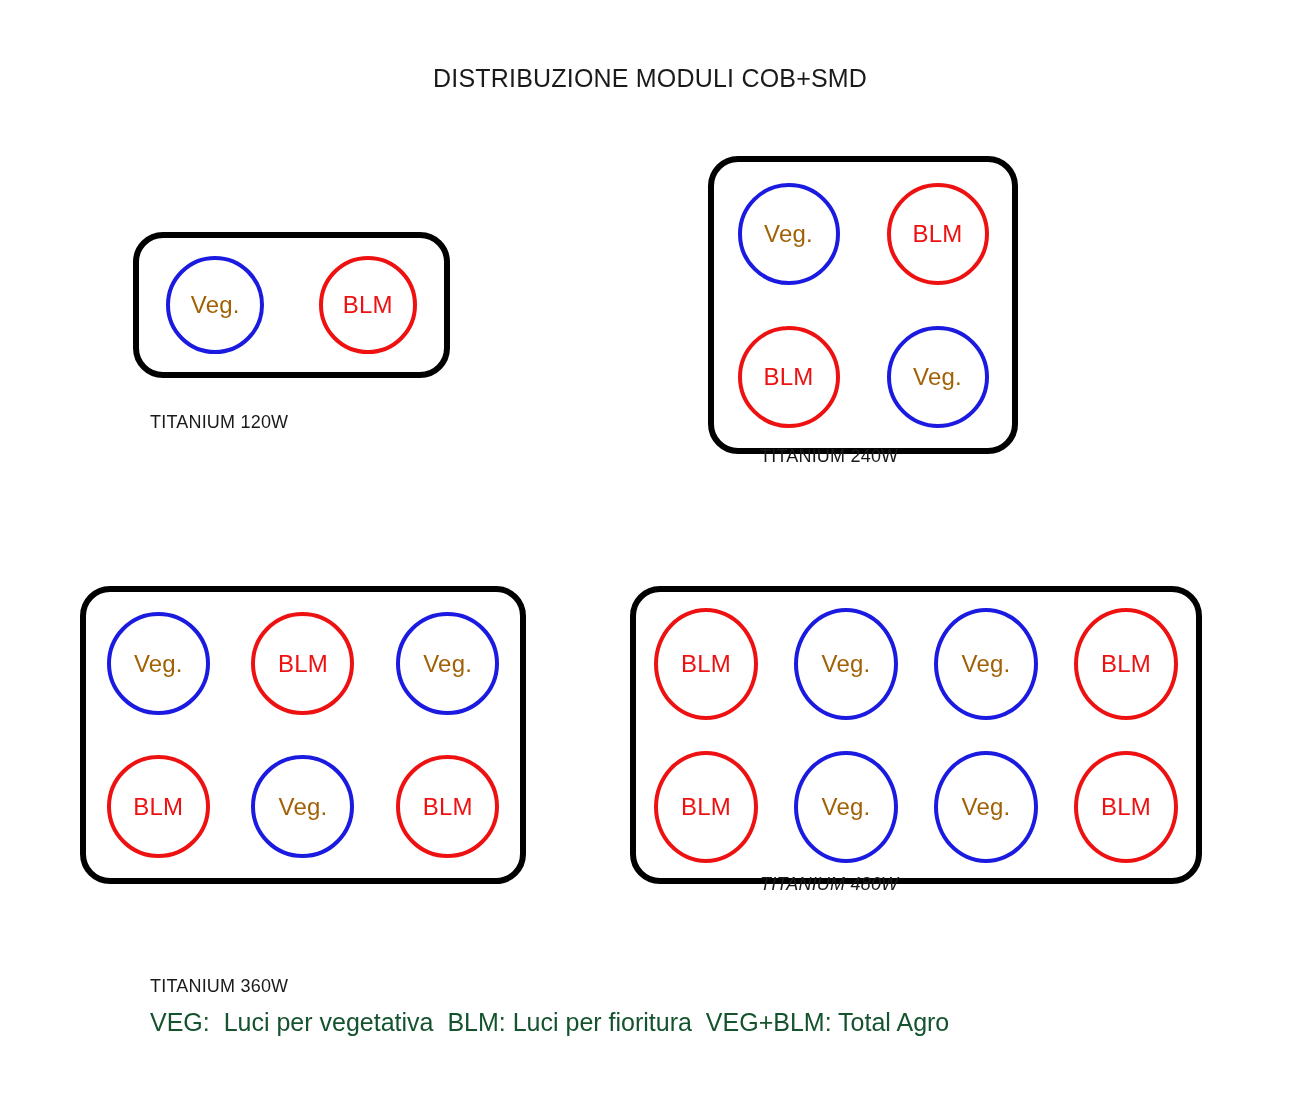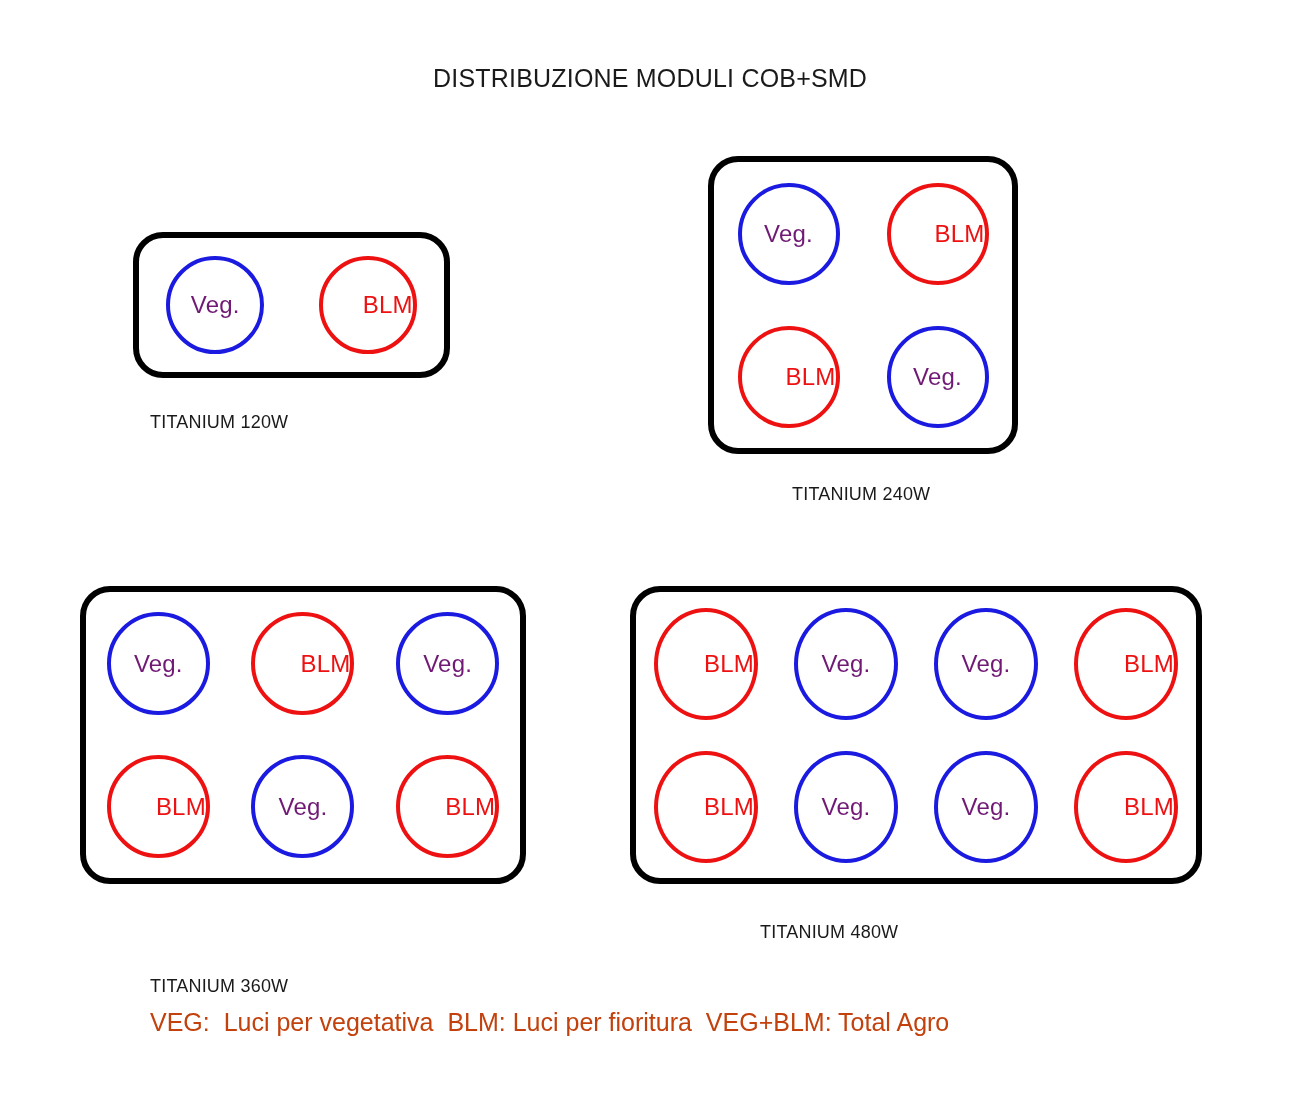--- a/index.html
+++ b/index.html
@@ -64,25 +64,24 @@
   }
   .module-label {
     font-size: 24px;
     letter-spacing: 0.2px;
     white-space: nowrap;
   }
   .module.veg {
     border: 4px solid #1a1ae0;
   }
   .module.veg .module-label {
-    color: #701a75;
+    color: #a16207;
   }
   .module.blm {
     border: 4px solid #ee1111;
-    justify-content: flex-end;
   }
   .module.blm .module-label {
     color: #ee1111;
   }
 
   
   .fixture-caption {
     position: absolute;
     font-size: 18px;
     letter-spacing: 0.2px;
@@ -90,44 +89,44 @@
     color: #1a1a1a;
   }
 
   
   .legend {
     position: absolute;
     left: 150px;
     top: 1008px;
     font-size: 25px;
     white-space: nowrap;
-    color: #c2410c;
+    color: #14532d;
   }
   .legend span { white-space: pre; }
 
   
   #fixture-120 { left: 133px;  top: 232px; width: 317px;  height: 146px; }
   #fixture-120 .module-grid { grid-template-columns: repeat(2, 1fr); grid-template-rows: 1fr; }
   #fixture-120 .module { width: 98px; height: 98px; }
   #caption-120 { left: 150px; top: 412px; }
 
   #fixture-240 { left: 708px;  top: 156px; width: 310px;  height: 298px; }
   #fixture-240 .module-grid { grid-template-columns: repeat(2, 1fr); grid-template-rows: repeat(2, 1fr); }
   #fixture-240 .module { width: 102px; height: 102px; }
-  #caption-240 { left: 760px; top: 484px; margin-left: 32px; }
+  #caption-240 { left: 760px; top: 446px; }
 
   #fixture-360 { left: 80px;   top: 586px; width: 446px;  height: 298px; }
   #fixture-360 .module-grid { grid-template-columns: repeat(3, 1fr); grid-template-rows: repeat(2, 1fr); }
   #fixture-360 .module { width: 103px; height: 103px; }
   #caption-360 { left: 150px; top: 976px; }
 
   #fixture-480 { left: 630px;  top: 586px; width: 572px;  height: 298px; }
   #fixture-480 .module-grid { grid-template-columns: repeat(4, 1fr); grid-template-rows: repeat(2, 1fr); }
   #fixture-480 .module { width: 104px; height: 112px; }
-  #caption-480 { left: 760px; top: 922px; }
+  #caption-480 { left: 760px; top: 874px; font-style: italic; }
 </style>
 </head>
 <body>
 
 <div id="canvas">
 
   <div class="chart-title">DISTRIBUZIONE MODULI COB+SMD</div>
 
   <div class="fixture" id="fixture-120">
     <div class="module-grid" style="grid-template-columns: repeat(2, 1fr); grid-template-rows: repeat(1, 1fr);">

